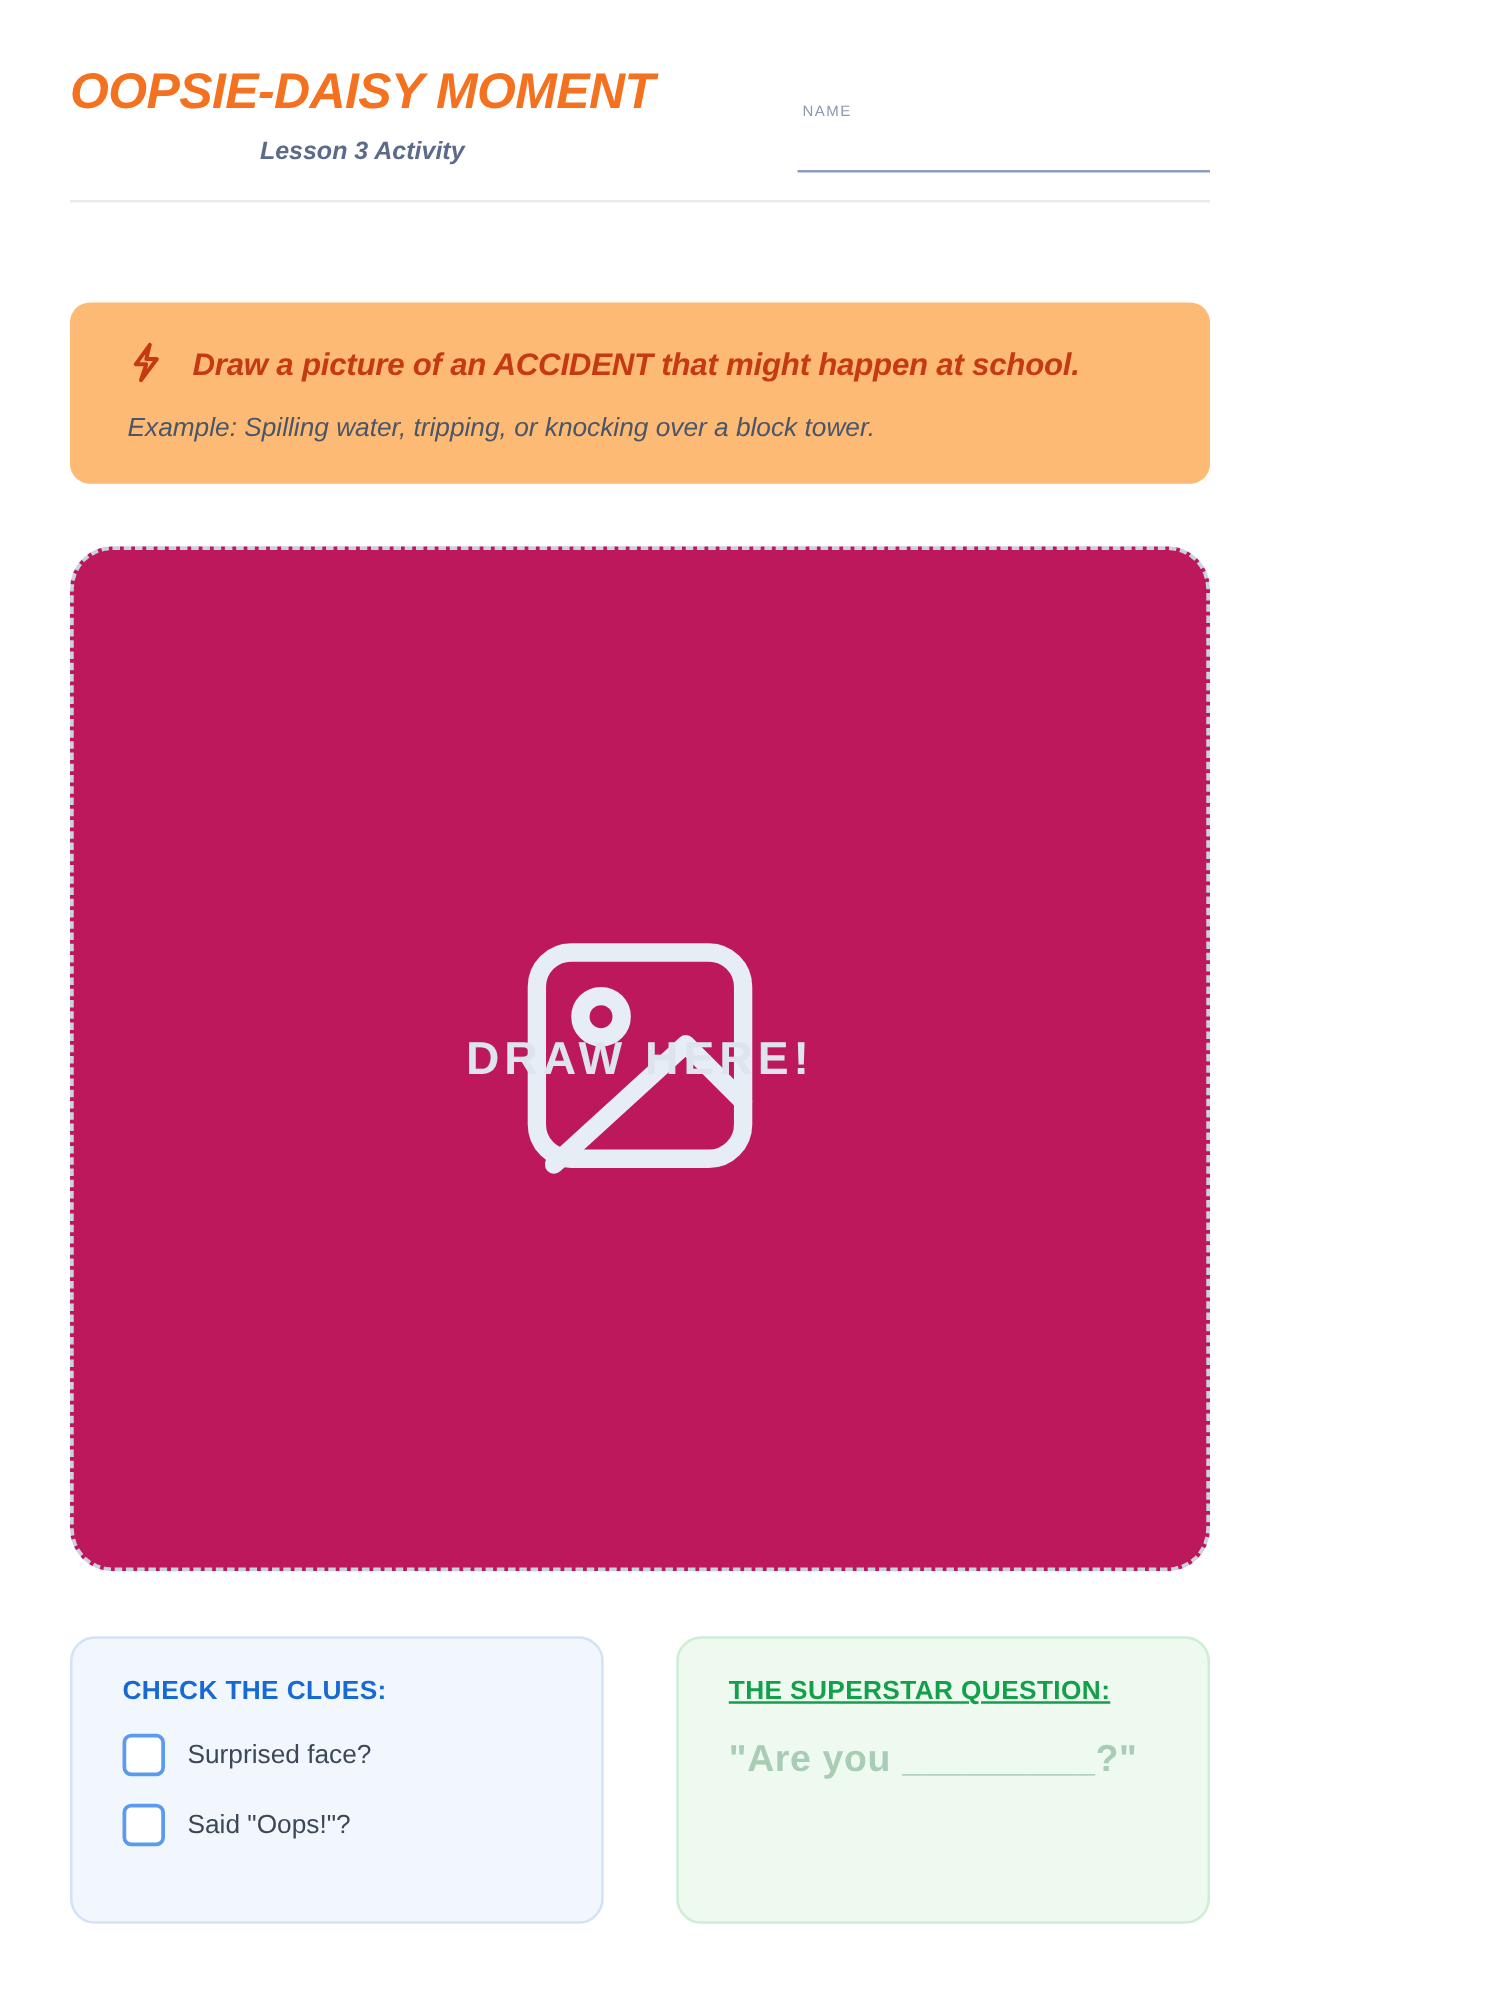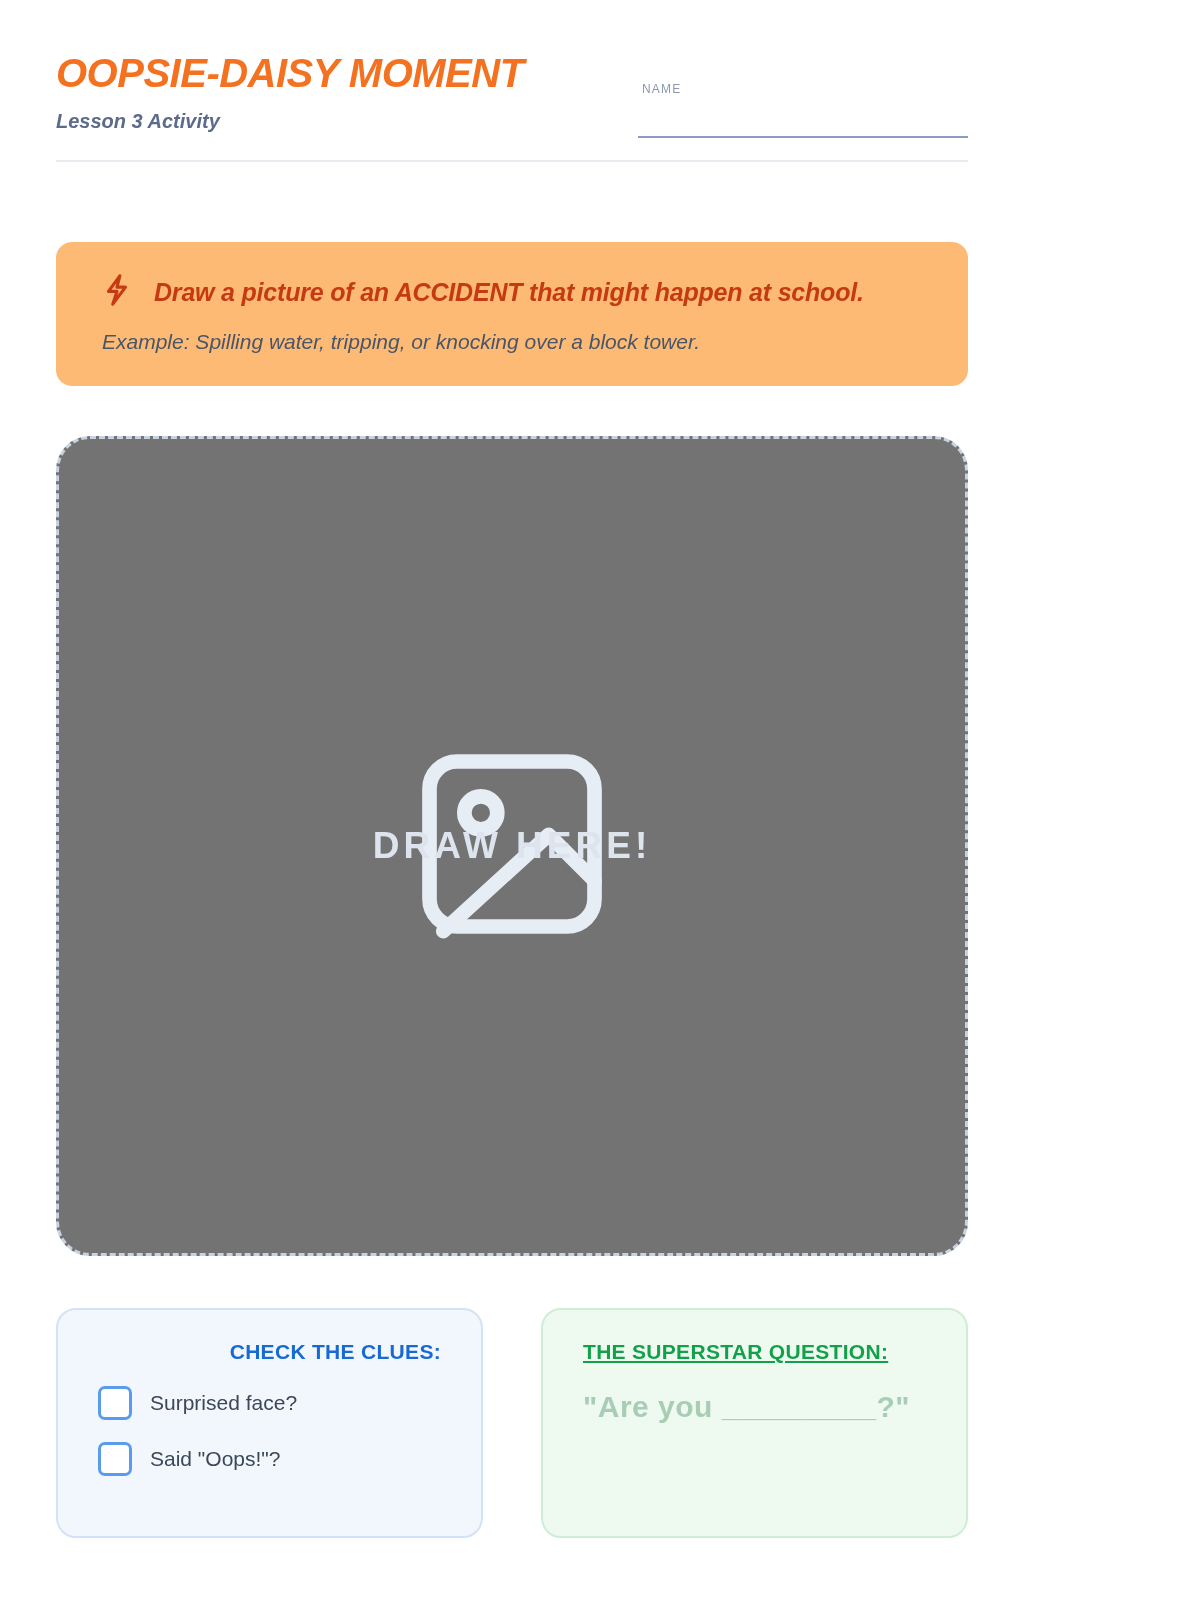--- a/index.html
+++ b/index.html
@@ -33,20 +33,21 @@
     letter-spacing: -0.5px;
     color: #f4711f;
     line-height: 1.05;
   }
   .worksheet-subtitle {
     margin-top: 16px;
     font-size: 20px;
     font-weight: bold;
     font-style: italic;
     color: #5c6b8a;
+    text-align: center;
   }
   .name-block {
     width: 330px;
     padding-top: 34px;
   }
   .name-label {
     font-size: 12px;
     letter-spacing: 1.2px;
     color: #8d98ad;
     padding-left: 4px;
@@ -85,21 +86,21 @@
     color: #4a5568;
   }
 
   
   .draw-area {
     position: relative;
     margin-top: 50px;
     height: 820px;
     border: 3px dashed #c8d2e0;
     border-radius: 34px;
-    background: #737373;
+    background: #be185d;
     display: flex;
     align-items: center;
     justify-content: center;
   }
   .draw-placeholder {
     position: relative;
     display: flex;
     align-items: center;
     justify-content: center;
     width: 100%;
@@ -127,21 +128,20 @@
   }
   .card {
     flex: 1;
     border-radius: 20px;
     padding: 30px 40px 36px 40px;
     height: 230px;
   }
   .card-clues {
     background: #f2f7fe;
     border: 2px solid #d3e2f7;
-    text-align: right;
   }
   .card-question {
     background: #eefaf0;
     border: 2px solid #cdeed5;
   }
   .card-title {
     font-size: 21px;
     font-weight: bold;
     letter-spacing: 0.3px;
   }

